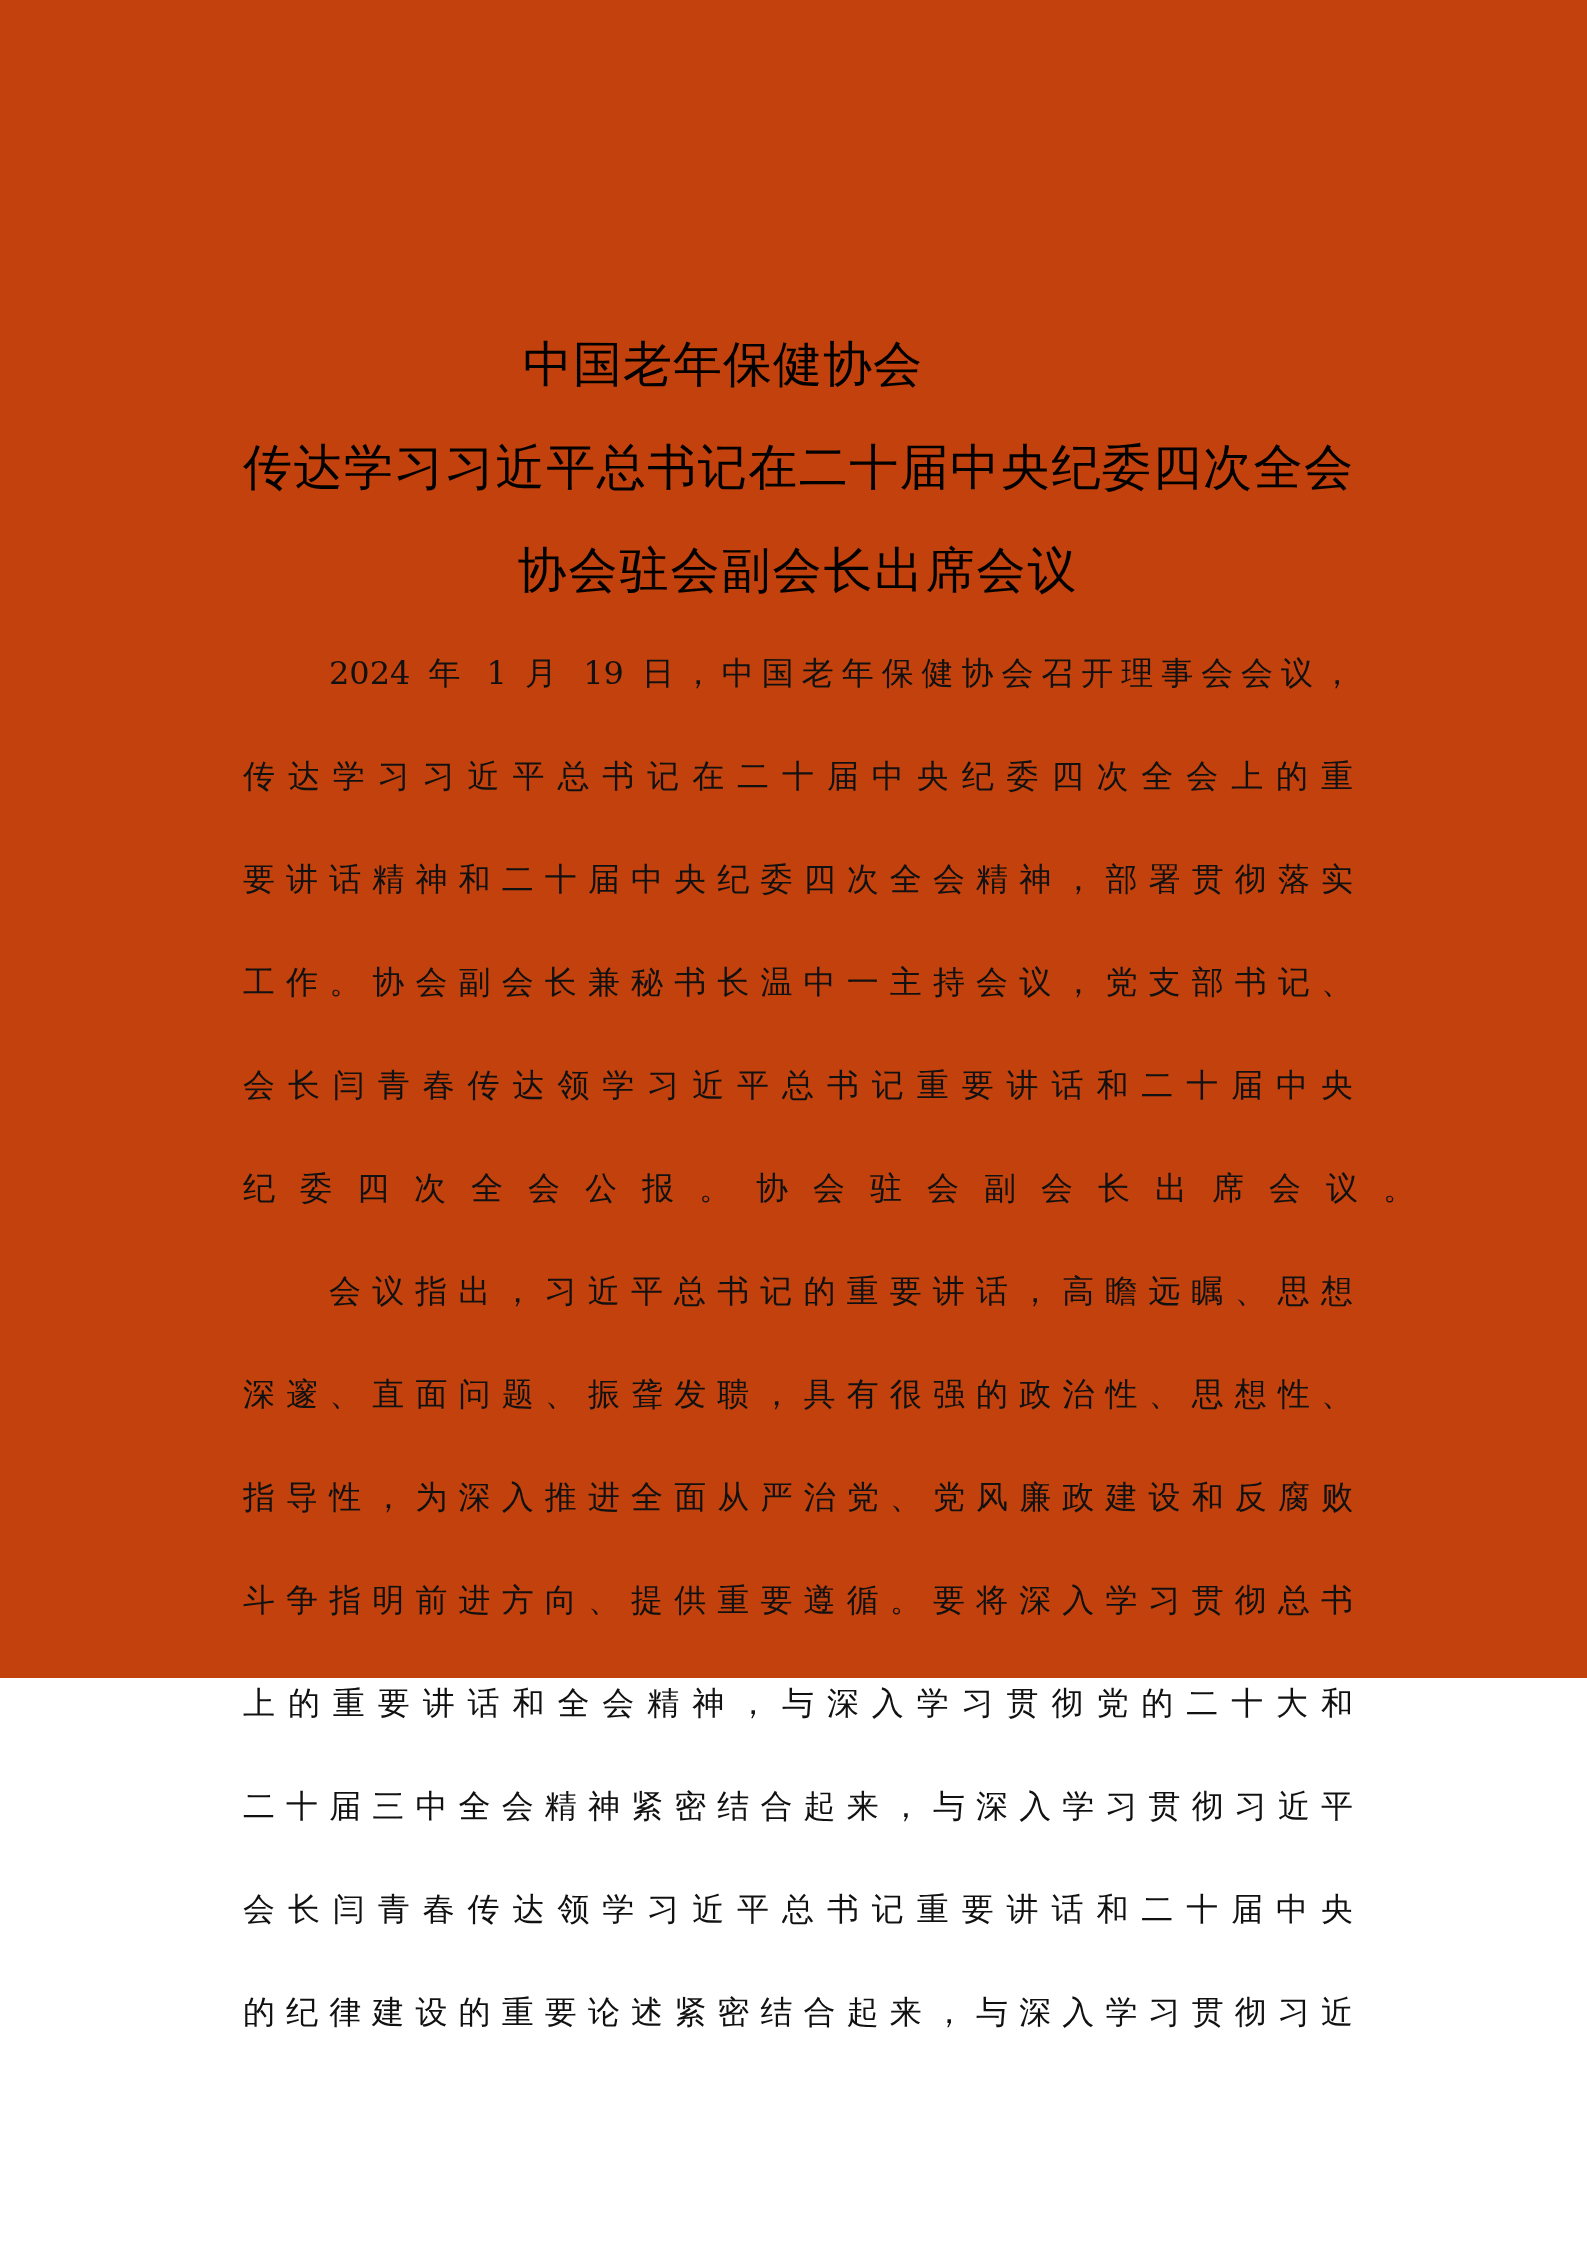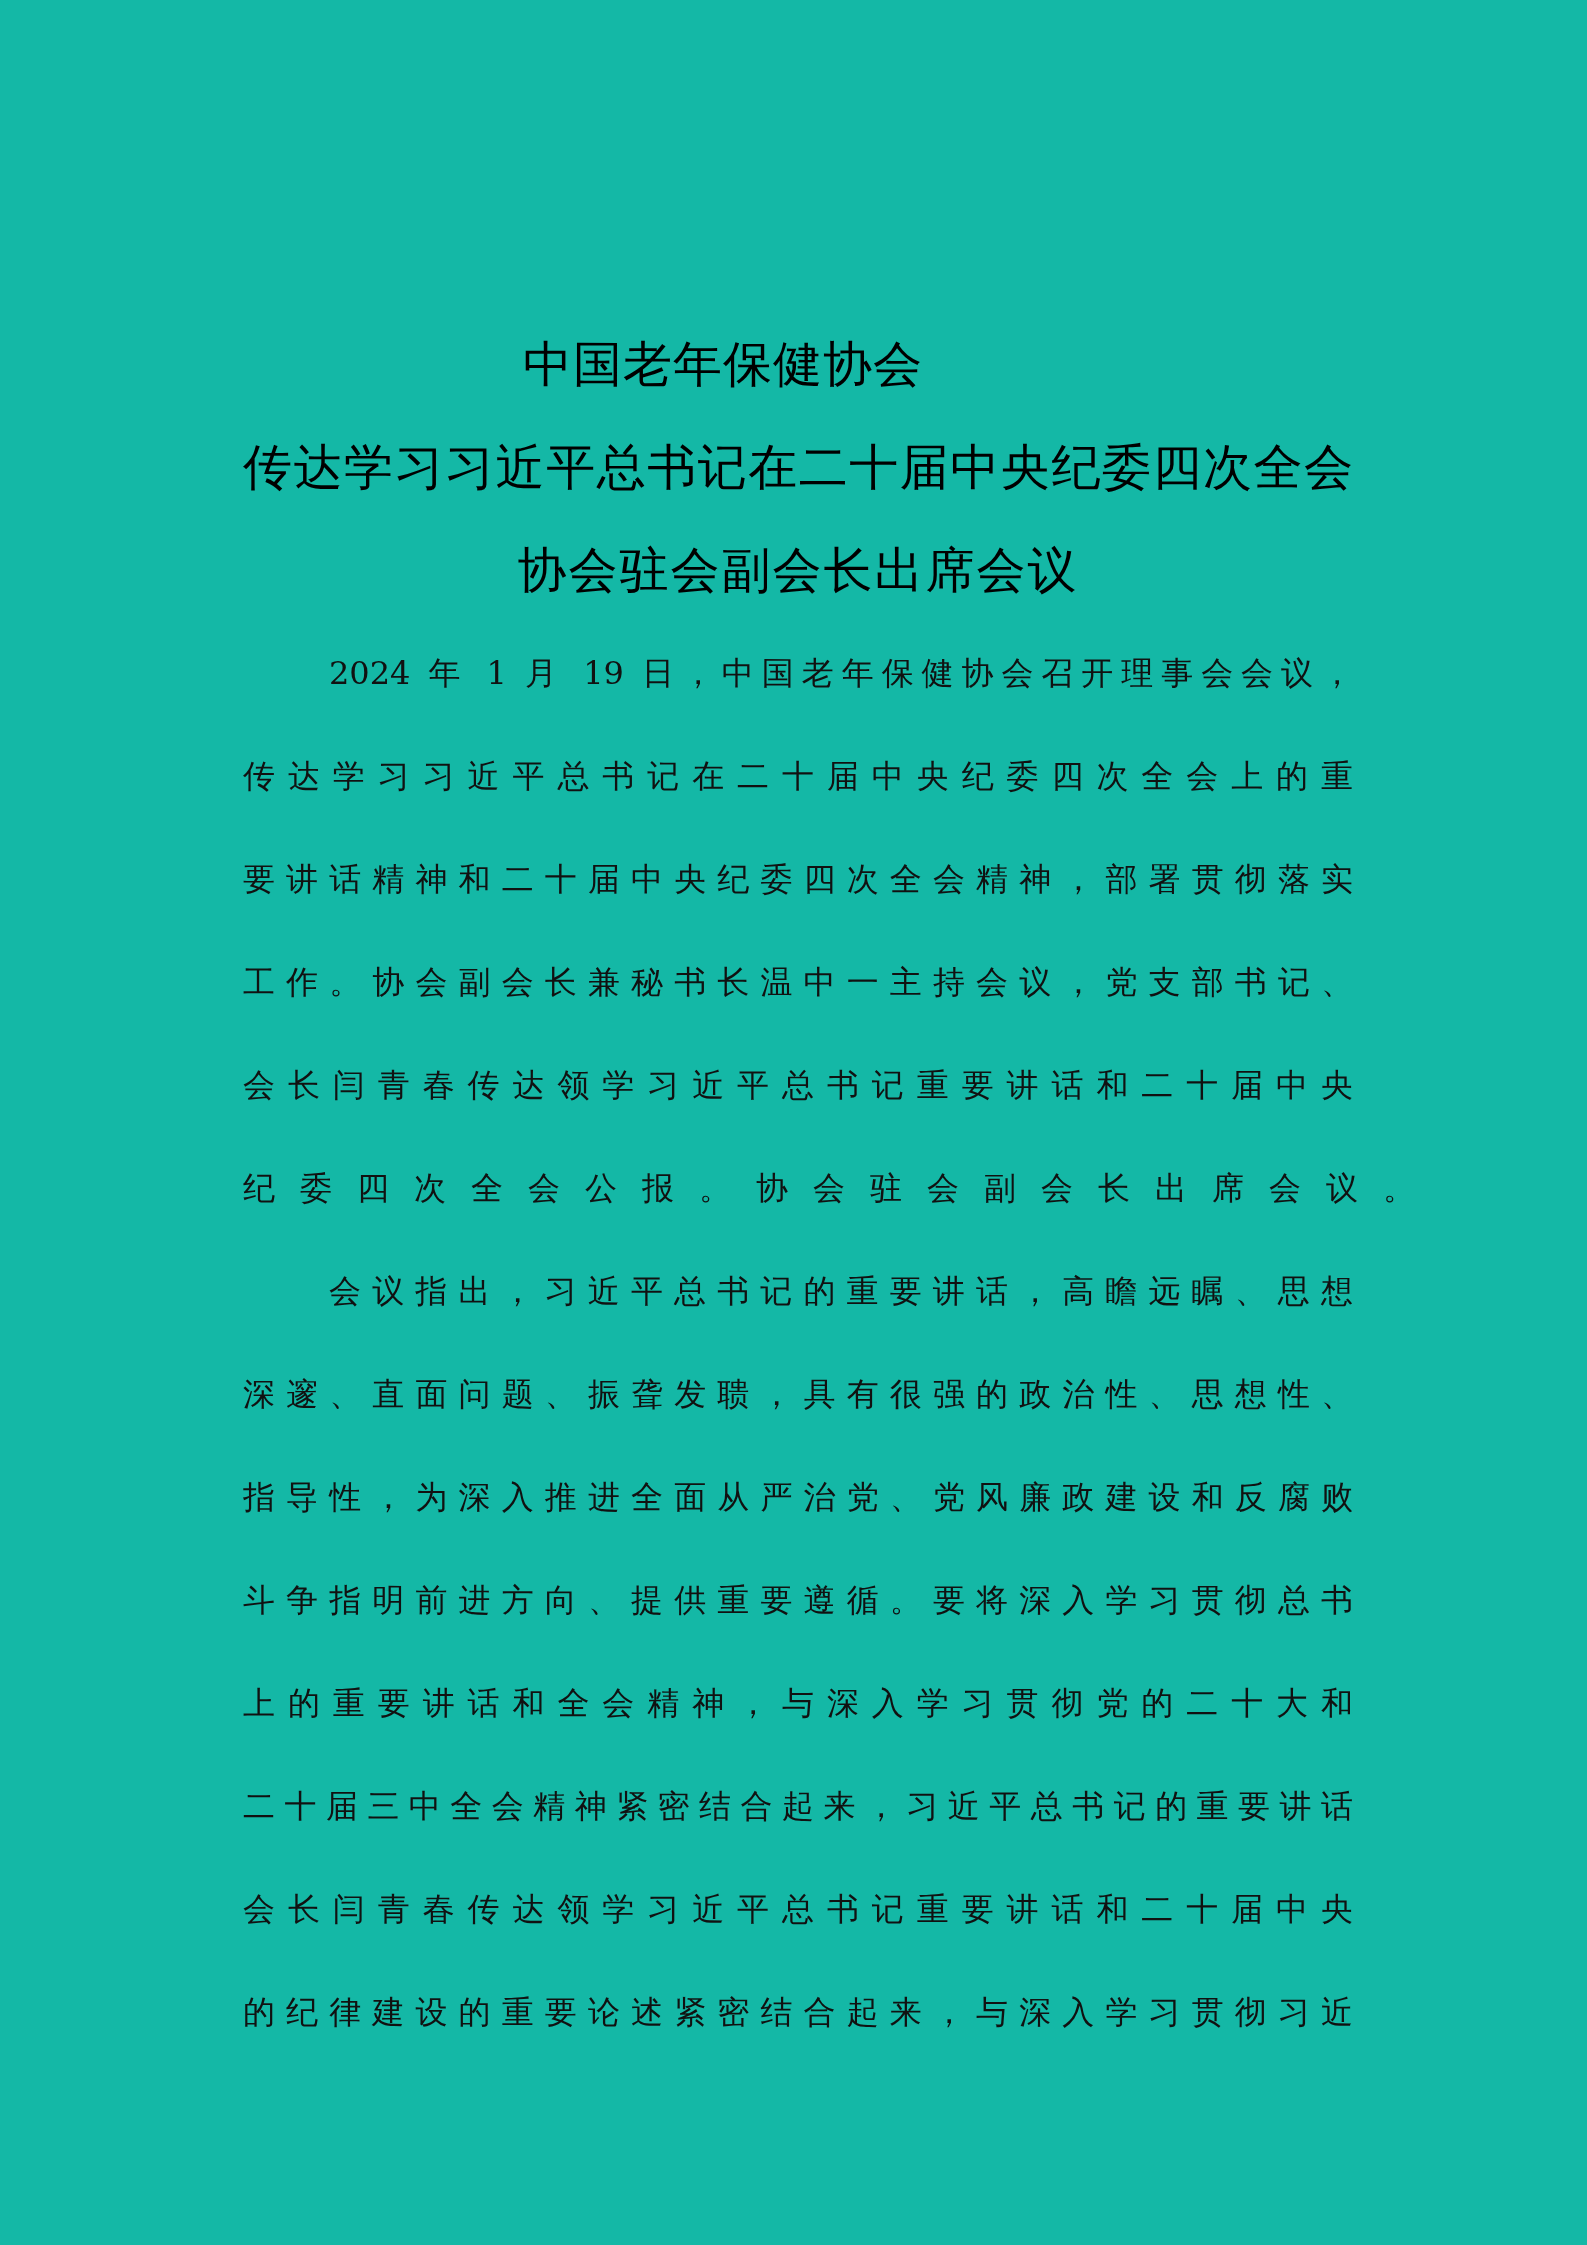--- a/index.html
+++ b/index.html
@@ -11,22 +11,22 @@
       width: 1587px;
       height: 2245px;
       position: relative;
       overflow: hidden;
       color: #000000;
     }
     .page {
       position: absolute;
       left: 0; top: 0;
       width: 1587px;
-      height: 2245px;
-      background: #14b8a6;
+      height: 1678px;
+      background: #c2410c;
     }
     .content {
       position: absolute;
       left: 243px;
       top: 313px;
       width: 1110px;
     }
     .title-line {
       font-family: "DejaVu Serif", "Liberation Serif", serif;
       font-size: 49px;
@@ -90,19 +90,19 @@
       <div class="body-line">会长闫青春传达领学习近平总书记重要讲话和二十届中央</div>
       <div class="body-line last">纪委四次全会公报。协会驻会副会长出席会议。</div>
     </div>
 
     <div class="para">
       <div class="body-line indent">会议指出，习近平总书记的重要讲话，高瞻远瞩、思想</div>
       <div class="body-line">深邃、直面问题、振聋发聩，具有很强的政治性、思想性、</div>
       <div class="body-line">指导性，为深入推进全面从严治党、党风廉政建设和反腐败</div>
       <div class="body-line">斗争指明前进方向、提供重要遵循。要将深入学习贯彻总书</div>
       <div class="body-line">上的重要讲话和全会精神，与深入学习贯彻党的二十大和</div>
-      <div class="body-line">二十届三中全会精神紧密结合起来，习近平总书记的重要讲话</div>
+      <div class="body-line">二十届三中全会精神紧密结合起来，与深入学习贯彻习近平</div>
       <div class="body-line">会长闫青春传达领学习近平总书记重要讲话和二十届中央</div>
       <div class="body-line">的纪律建设的重要论述紧密结合起来，与深入学习贯彻习近</div>
     </div>
 
   </div>
 </div>
 
 </body></html>

